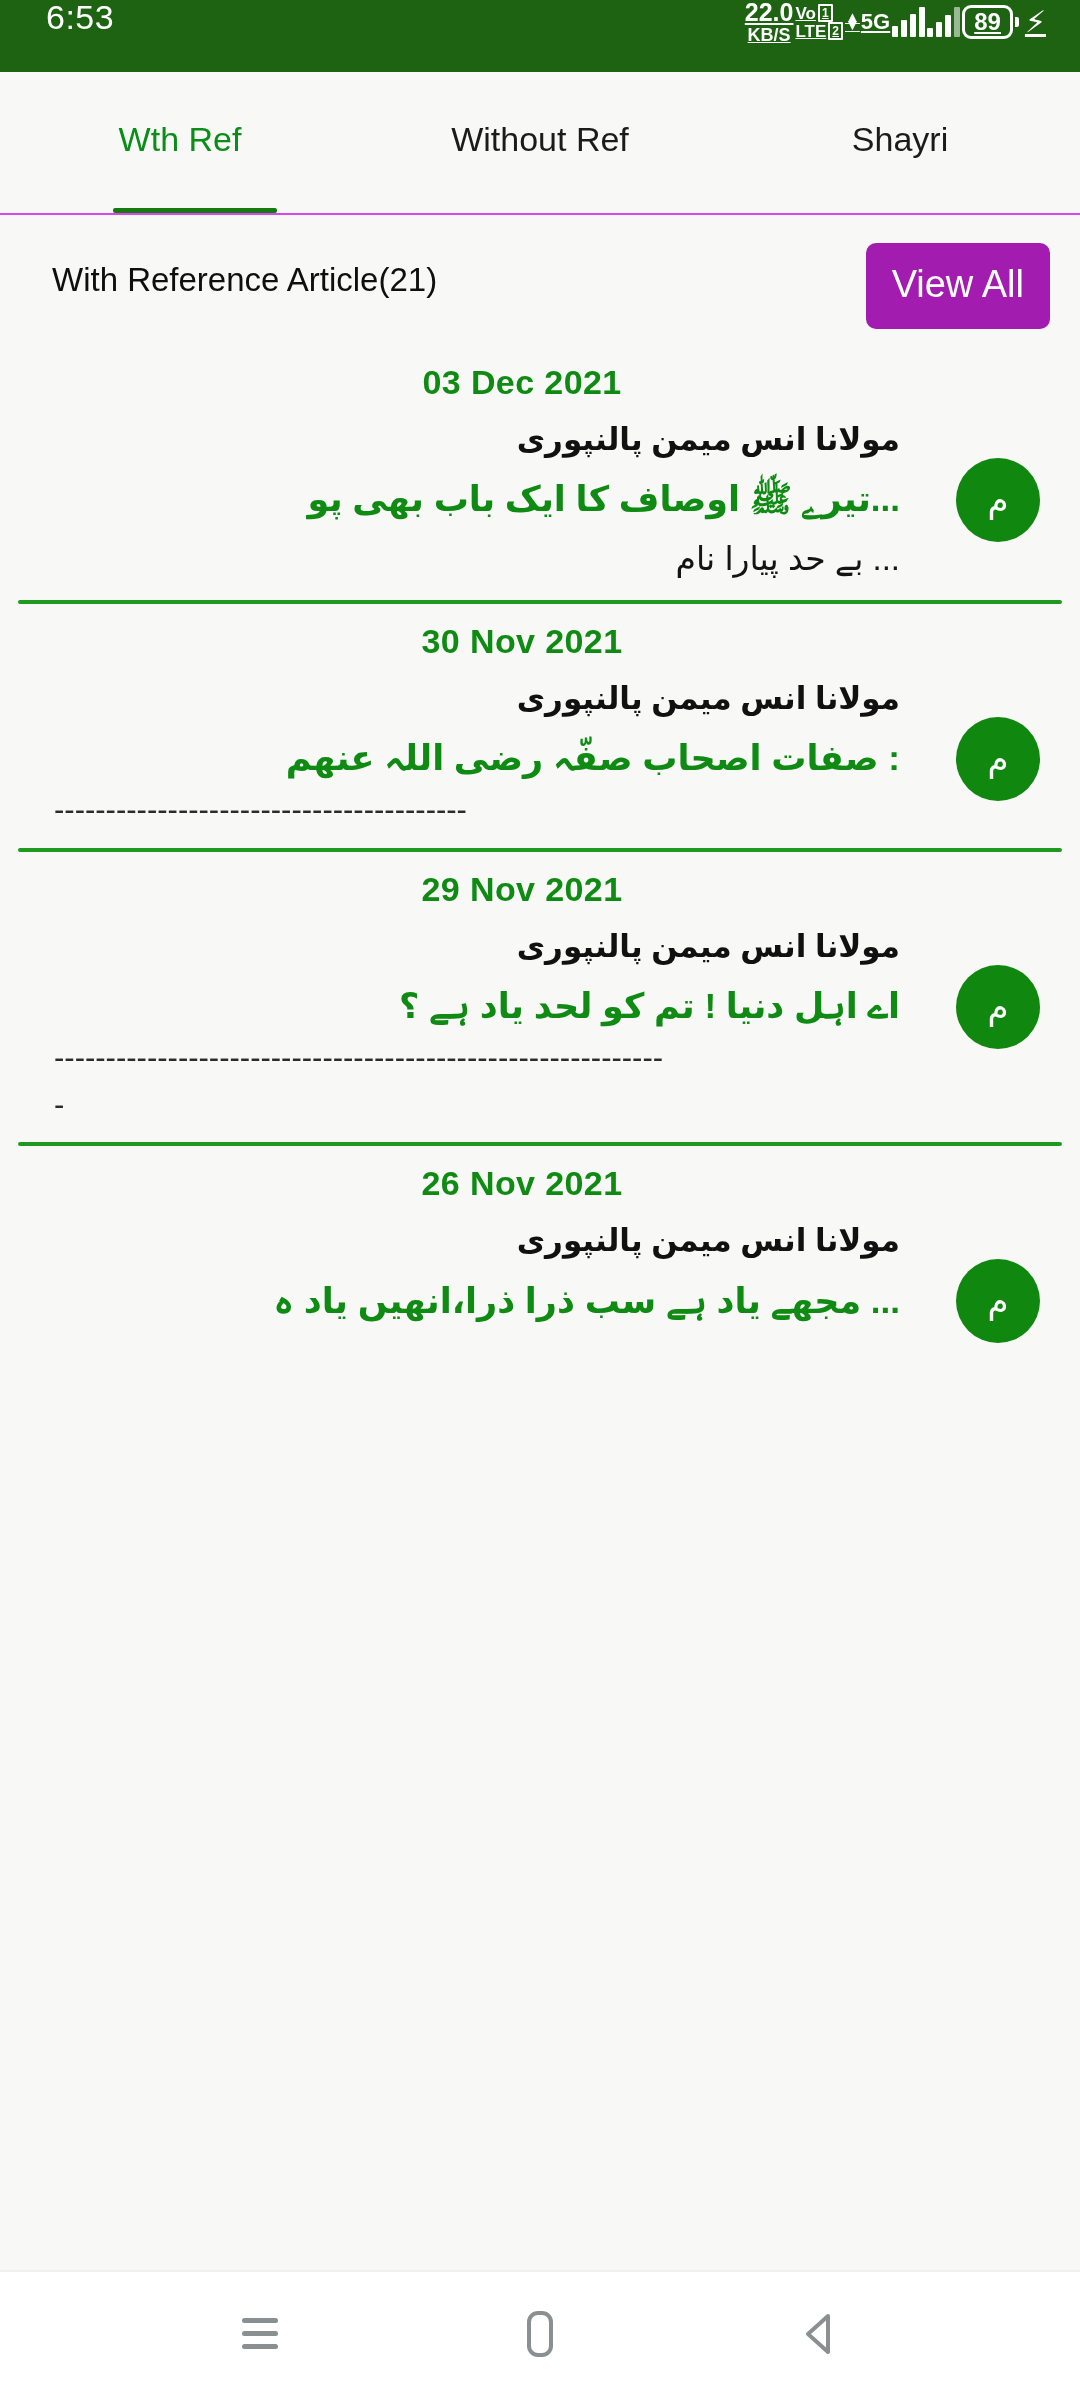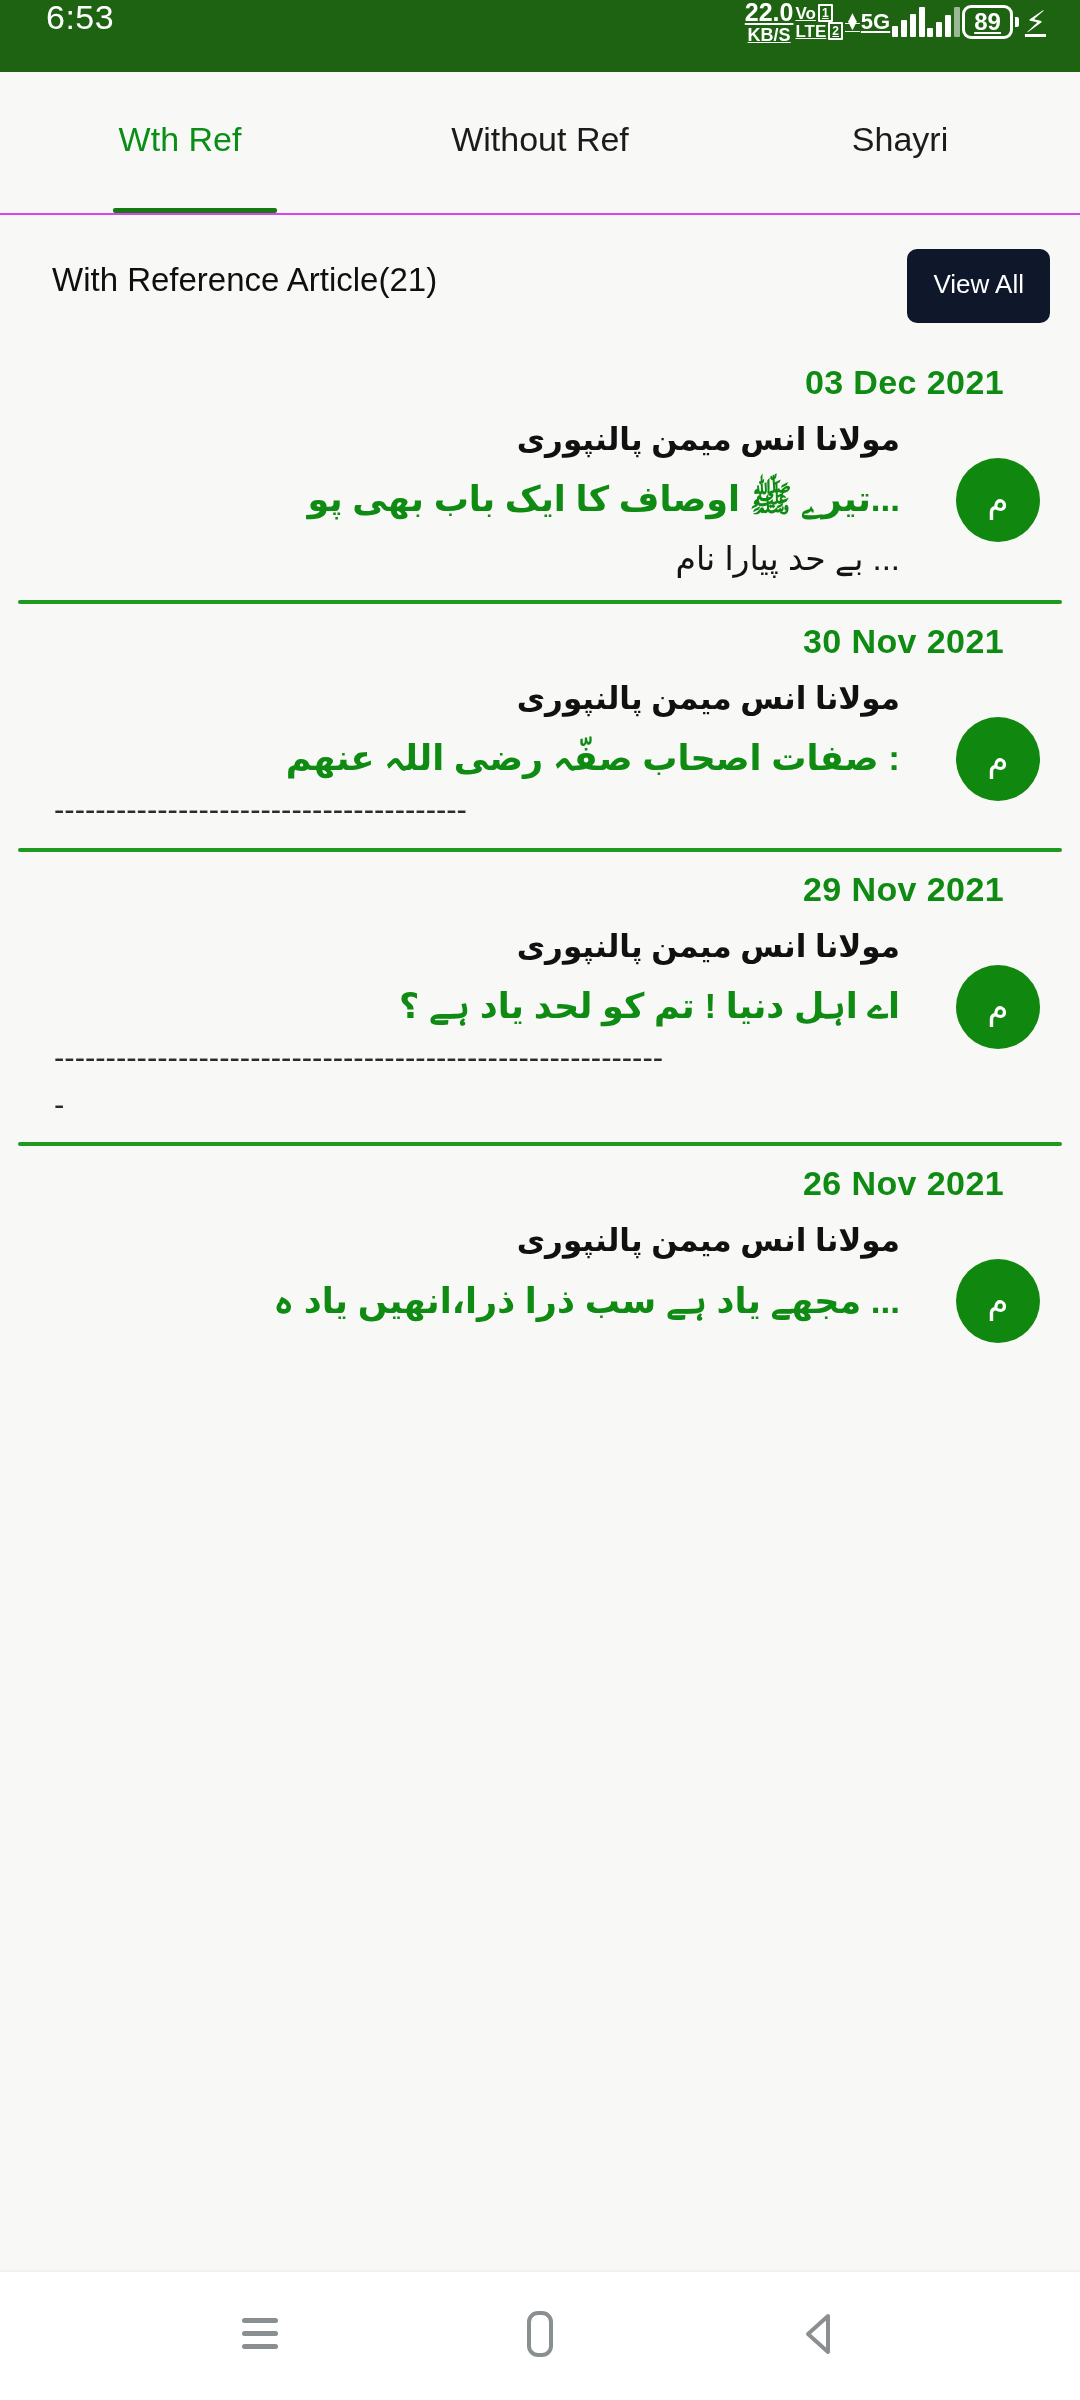--- a/index.html
+++ b/index.html
@@ -189,23 +189,23 @@
     padding: 0 30px 0 52px;
     box-sizing: border-box;
     background: #f8f9f7;
   }
   .section-title {
     font-size: 33px;
     color: #0f0f0f;
     white-space: nowrap;
   }
   .view-all-btn {
-    background: #0f172a;
+    background: #a21caf;
     color: #ffffff;
-    font-size: 26px;
+    font-size: 38px;
     border: none;
     border-radius: 10px;
     padding: 22px 26px 26px 26px;
     line-height: 1;
     cursor: pointer;
     font-family: inherit;
     margin-top: 12px;
     text-align: right;
   }
 
@@ -218,21 +218,21 @@
   }
   .card {
     position: relative;
     padding: 0 18px 0 18px;
   }
   .card-inner {
     position: relative;
     padding: 18px 22px 16px 22px;
   }
   .card-date {
-    text-align: right;
+    text-align: center;
     color: #0f8b14;
     font-size: 34px;
     font-weight: 700;
     padding-right: 36px;
     letter-spacing: .4px;
   }
   .card-body {
     display: flex;
     align-items: flex-start;
     margin-top: 18px;

